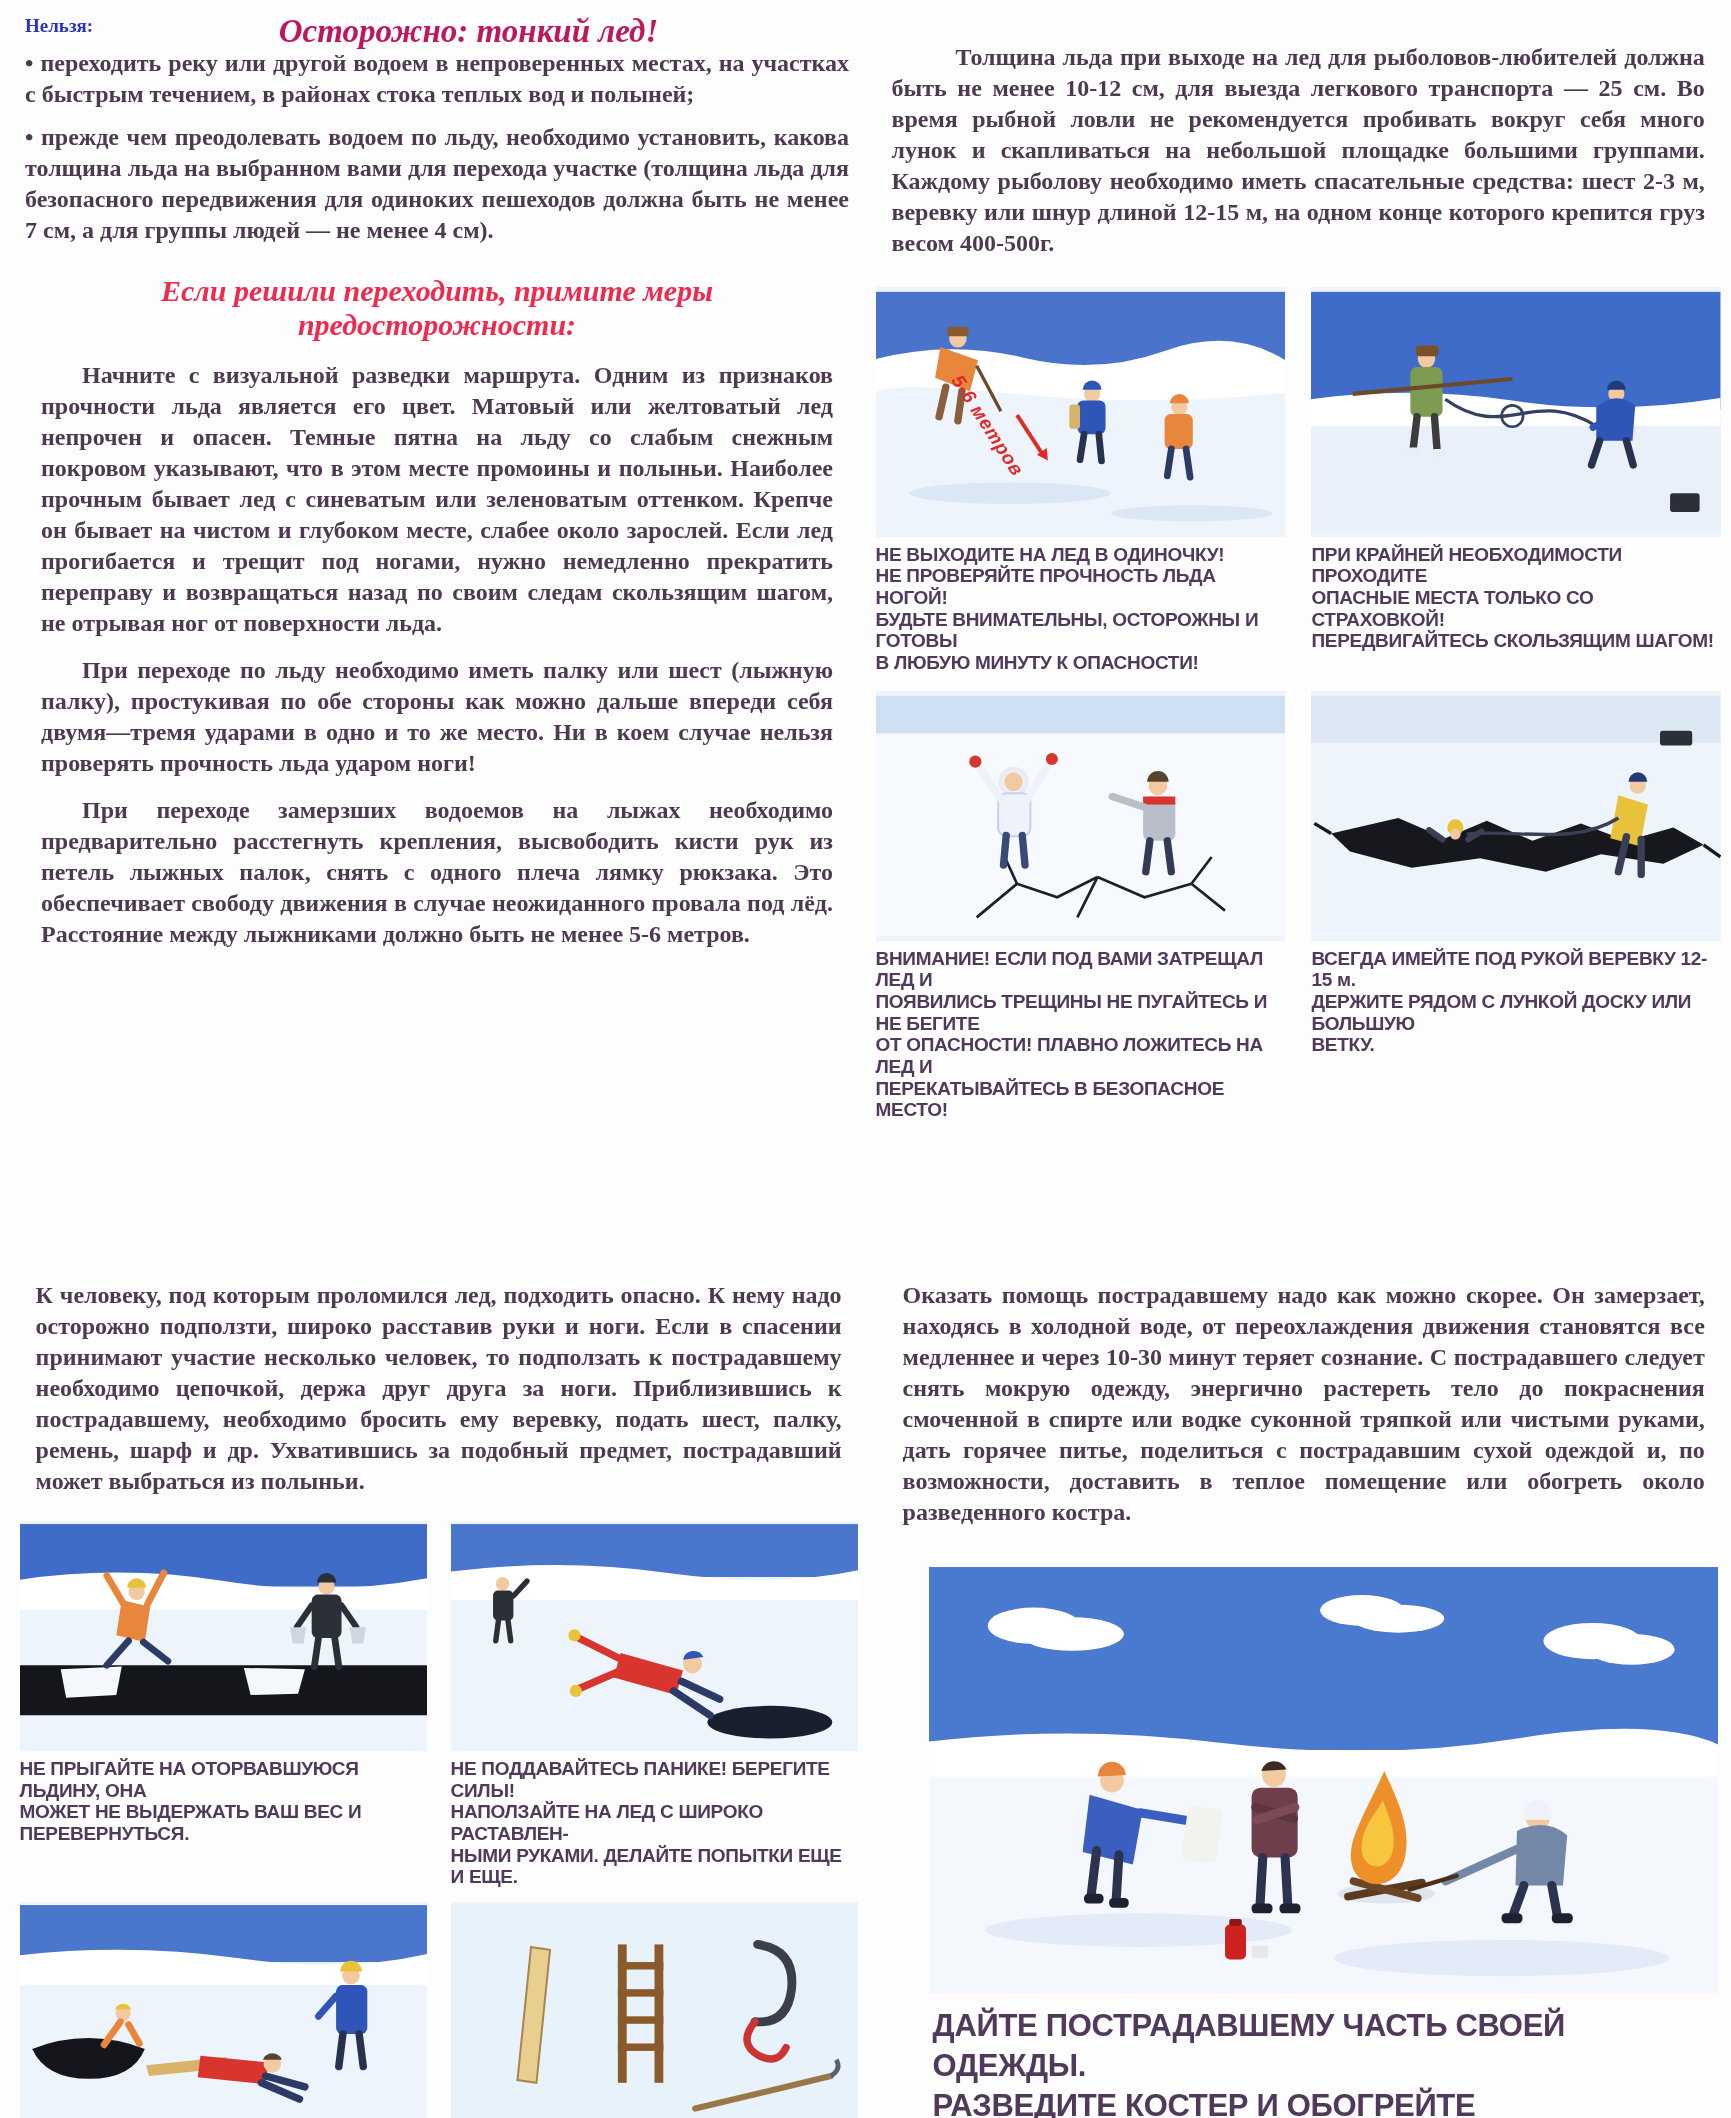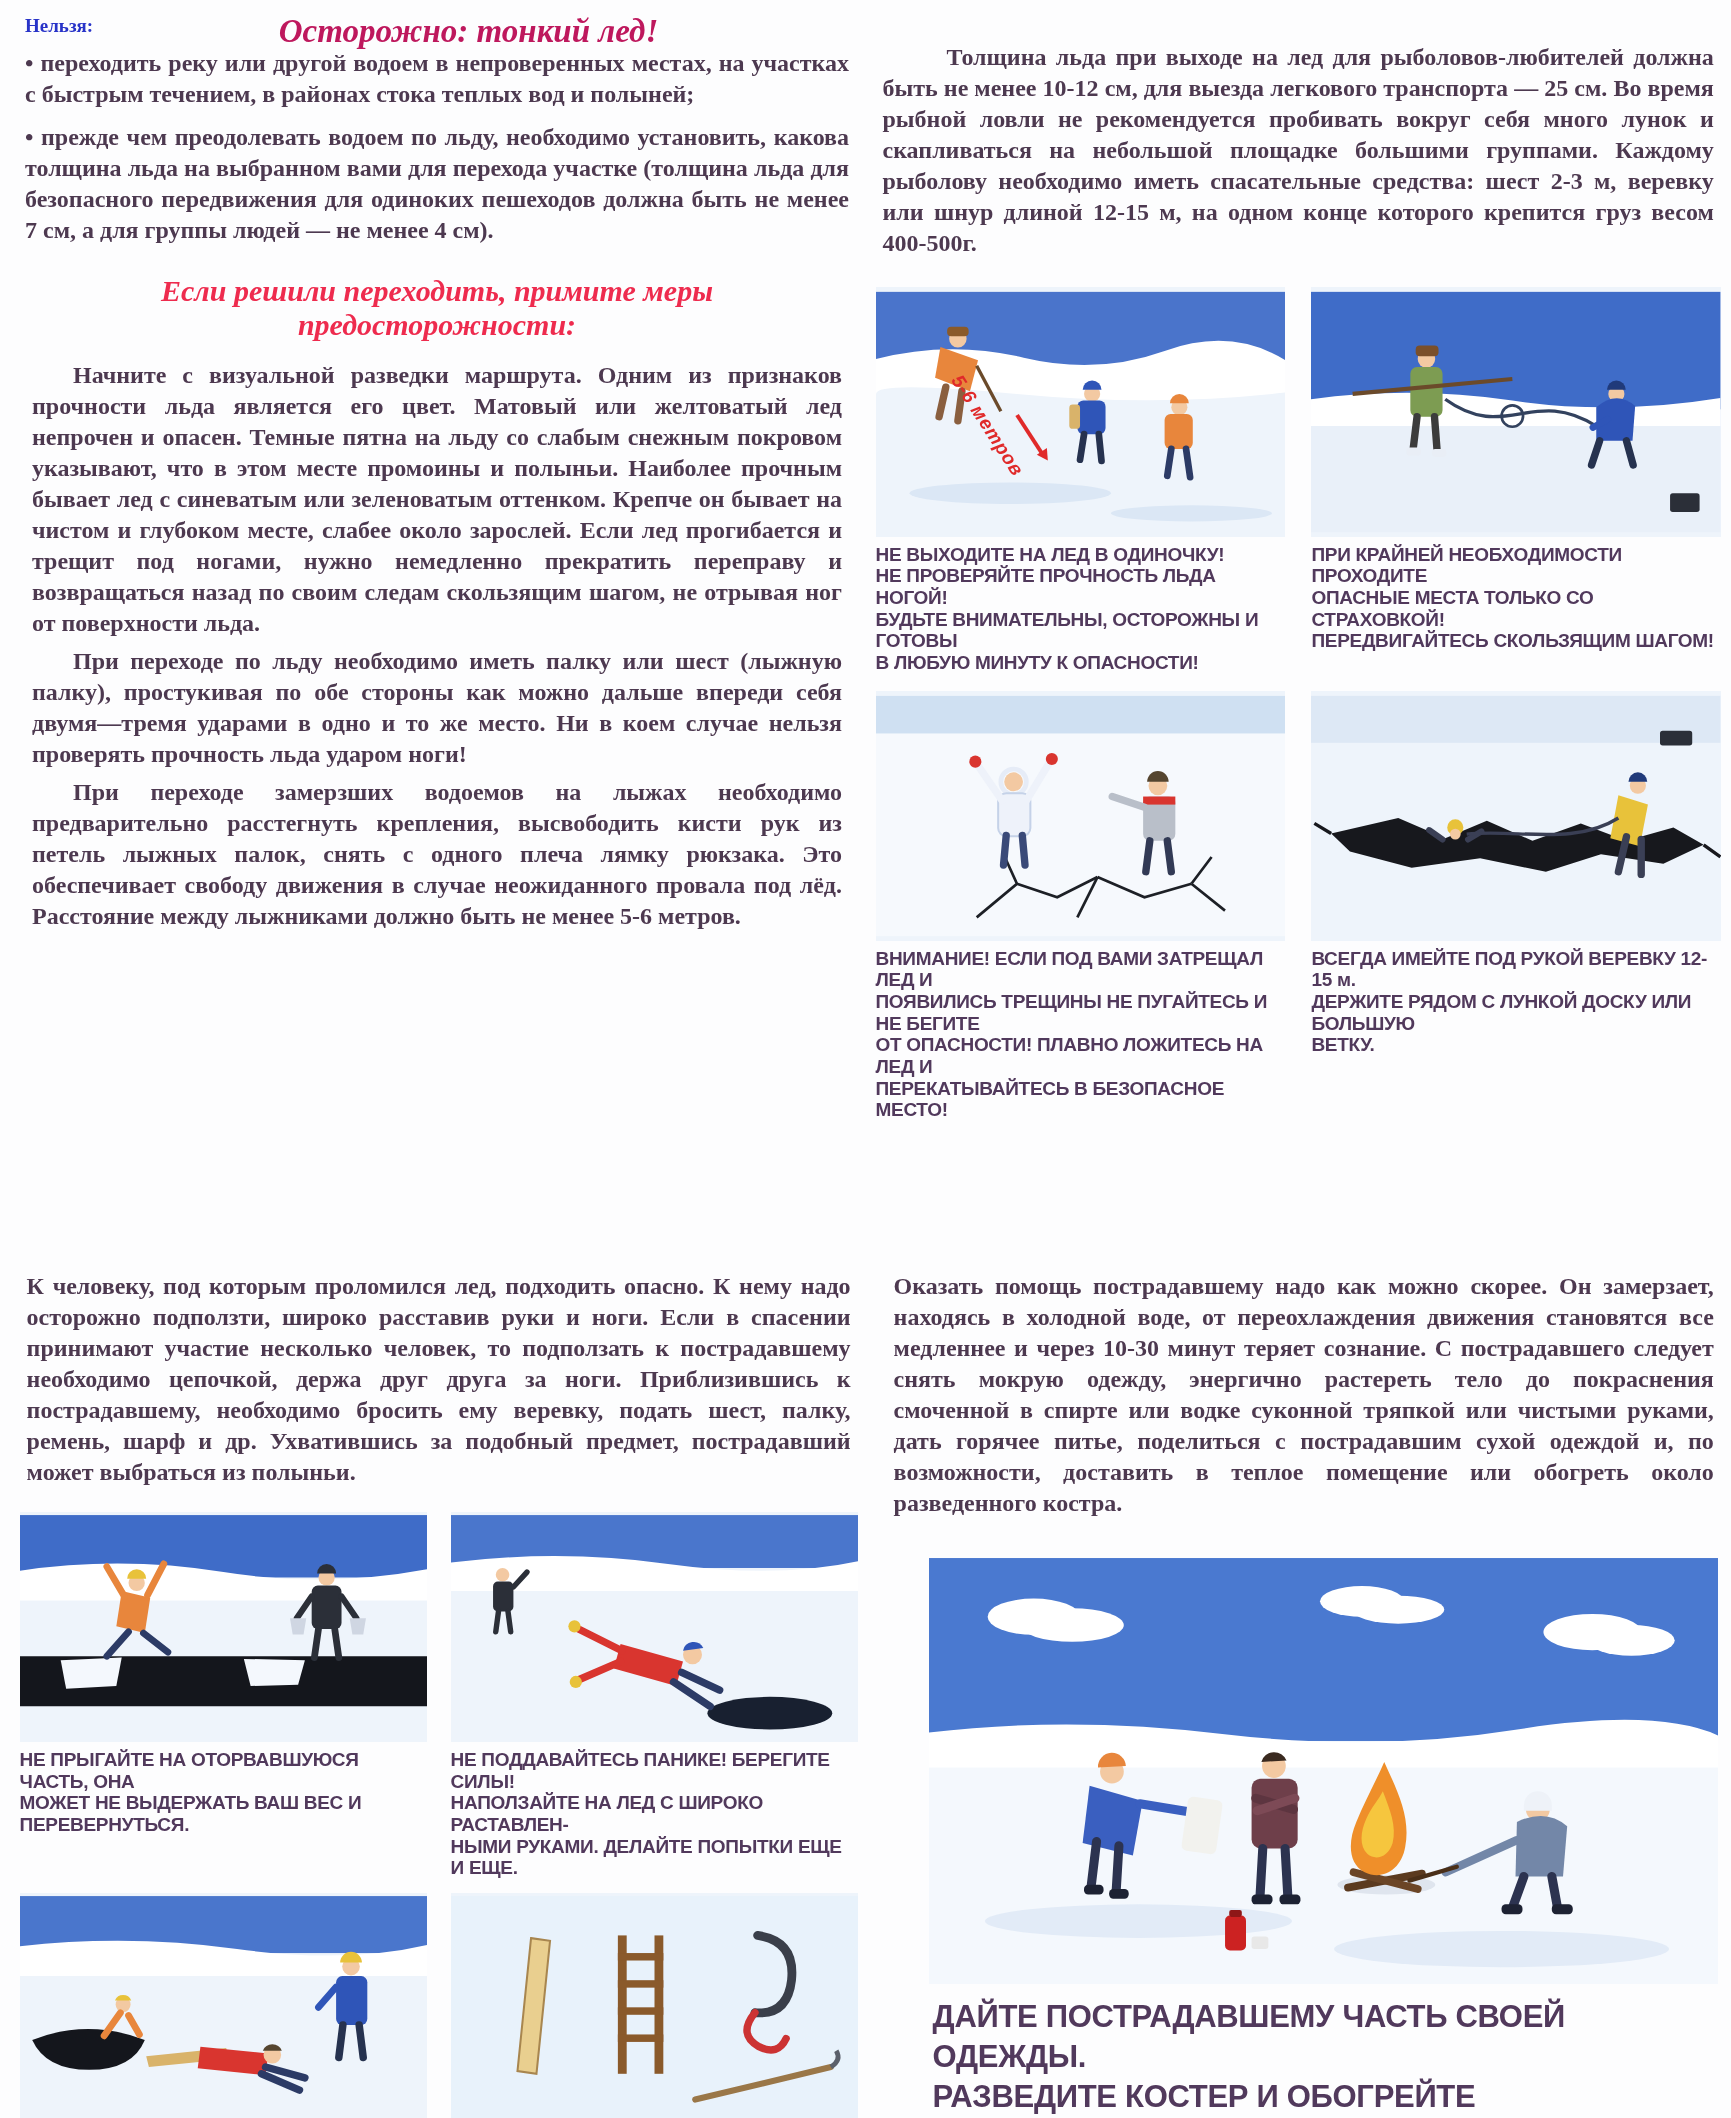--- a/index.html
+++ b/index.html
@@ -10,21 +10,21 @@
   }
   .cols{display:flex;}
   .top{padding:9.8px 11.2px 0 25px;gap:26.5px;}
   .col-l{width:824px;flex:none;}
   .col-r{flex:1;min-width:0;}
   .title{
     font-style:italic;font-weight:bold;font-size:33px;color:#be185d;
     text-align:center;margin:2.8px 0 0 63px;
   }
   .nelzya{font-weight:bold;font-size:19px;color:#2833c8;margin-top:-35px;}
-  .serif-p{font-weight:bold;font-size:24px;line-height:31px;text-align:justify;margin:7px;}
+  .serif-p{font-weight:bold;font-size:24px;line-height:31px;text-align:justify;margin:16px;}
   .bullet{margin:11.2px 0 12.6px;}
   .heading-red{
     font-style:italic;font-weight:bold;font-size:30px;color:#ee2b4e;
     text-align:center;margin:28px 0 18px;
   }
   .indent{text-indent:41px;}
   .fish-p{text-indent:64px;margin-top:32px;}
   .grid{display:grid;grid-template-columns:1fr 1fr;column-gap:26.5px;row-gap:17px;}
   .grid-top{margin-top:28px;}
   .panel{position:relative;}
@@ -280,21 +280,21 @@
                 <rect x="430" y="104" width="44" height="64" rx="9" fill="#2b2f38"></rect>
                 <line x1="440" y1="168" x2="434" y2="210" stroke="#2b2f38" stroke-width="10" stroke-linecap="round"></line>
                 <line x1="464" y1="168" x2="470" y2="210" stroke="#2b2f38" stroke-width="10" stroke-linecap="round"></line>
                 <line x1="430" y1="120" x2="408" y2="152" stroke="#2b2f38" stroke-width="9" stroke-linecap="round"></line>
                 <polygon points="398,152 422,152 418,176 402,176" fill="#cfd6e2"></polygon>
                 <line x1="474" y1="120" x2="496" y2="152" stroke="#2b2f38" stroke-width="9" stroke-linecap="round"></line>
                 <polygon points="486,152 510,152 506,176 490,176" fill="#cfd6e2"></polygon>
               </g>
             </svg>
           </div>
-          <div class="caption">НЕ ПРЫГАЙТЕ НА ОТОРВАВШУЮСЯ ЧАСТЬ, ОНА
+          <div class="caption">НЕ ПРЫГАЙТЕ НА ОТОРВАВШУЮСЯ ЛЬДИНУ, ОНА
 МОЖЕТ НЕ ВЫДЕРЖАТЬ ВАШ ВЕС И
 ПЕРЕВЕРНУТЬСЯ.</div>
         </div>
 
         <div class="panel">
           <div class="panel-img" style="height:230px">
             <svg viewBox="0 0 600 330">
               <rect width="600" height="330" fill="#eef4fb"></rect>
               <rect width="600" height="78" fill="#4a76cc"></rect>
               <path d="M0,70 Q160,50 320,72 T600,68 L600,112 L0,112 Z" fill="#ffffff"></path>

